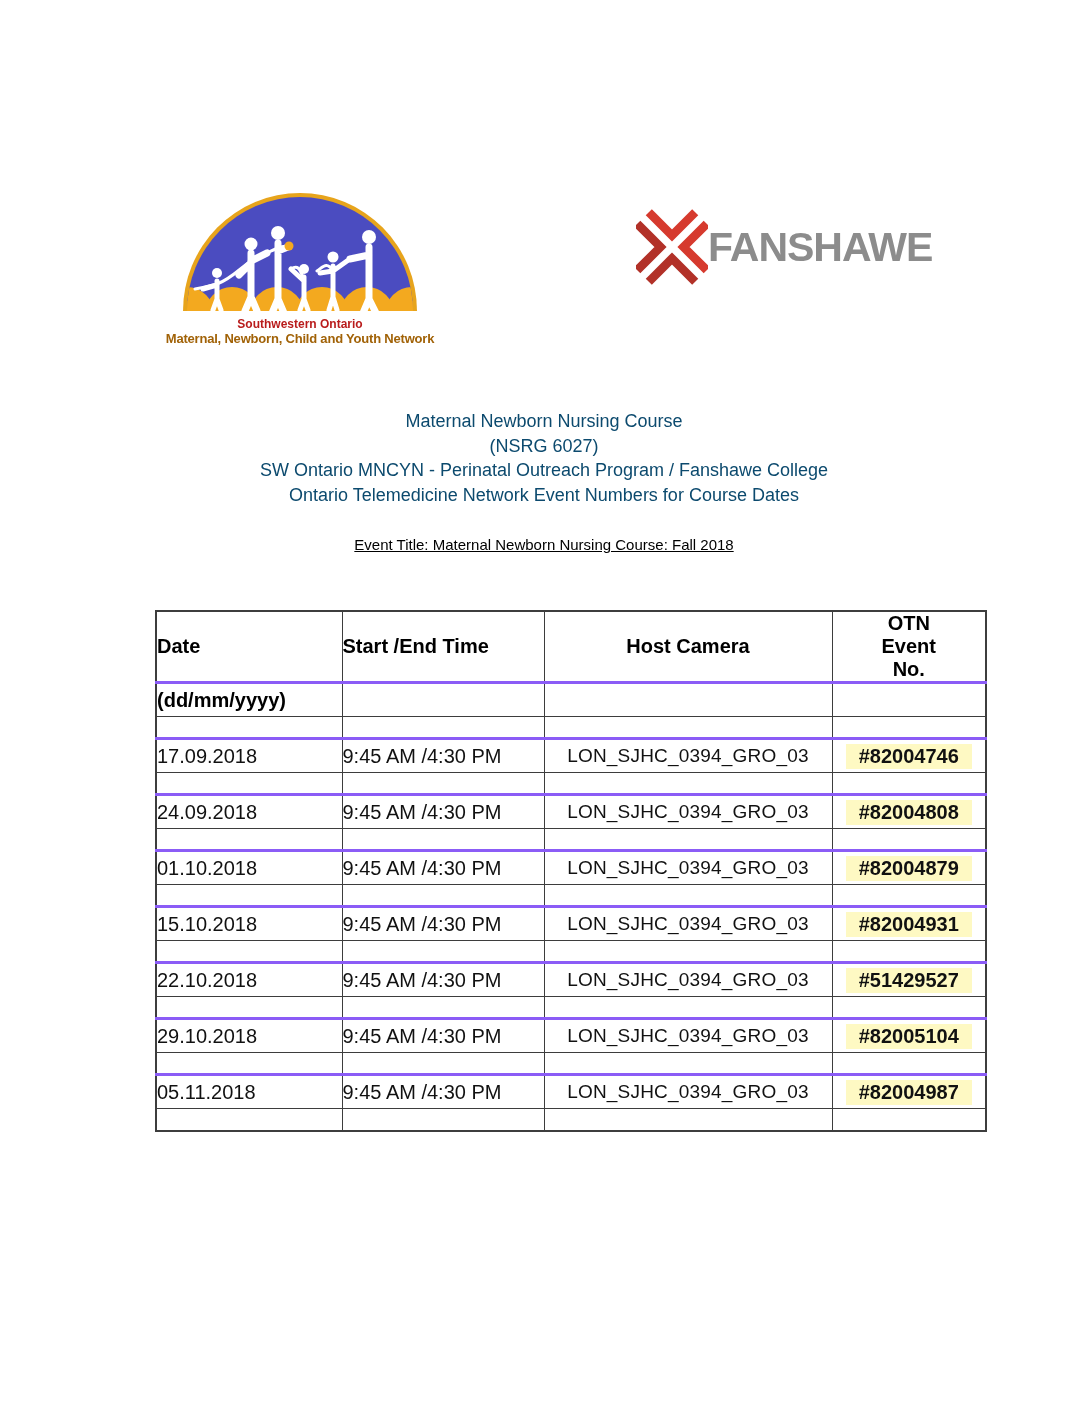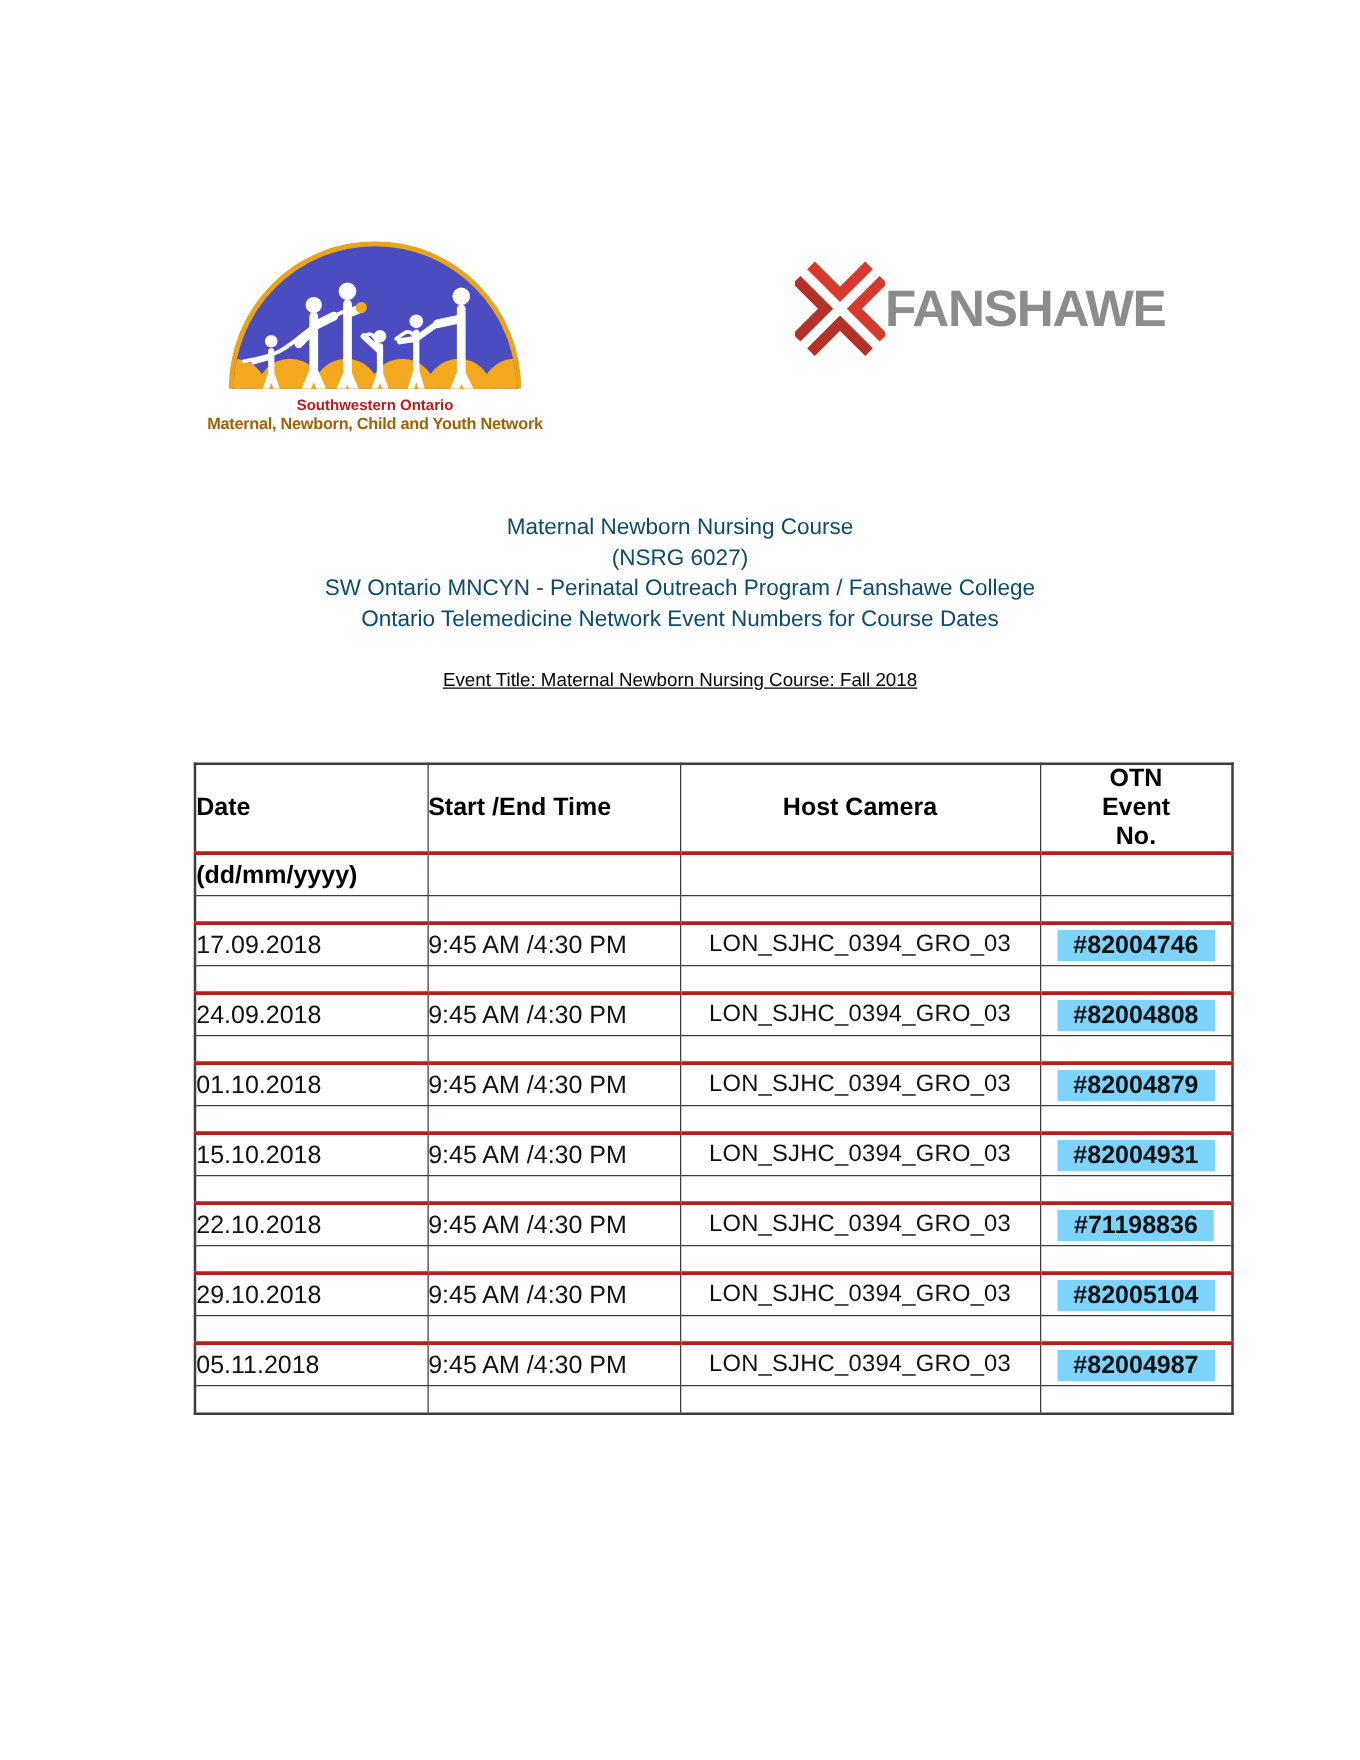--- a/index.html
+++ b/index.html
@@ -55,32 +55,32 @@
     width: 830px; border-collapse: collapse; table-layout: fixed;
     border: 2px solid #3d3d3d;
   }
   .schedule th, .schedule td {
     border: 1px solid #3d3d3d;
     vertical-align: middle;
     font-size: 20px;
     padding: 0;
     overflow: hidden;
   }
-  tr.heavy > th, tr.heavy > td { border-top: 3px solid #b91c1c; }
+  tr.heavy > th, tr.heavy > td { border-top: 3px solid #8b5cf6; }
   tr.hdr   { height: 50px; }
   tr.dd    { height: 34px; }
   tr.sp    { height: 22px; }
   tr.data  { height: 34px; }
   .schedule th { font-weight: 700; color: #000; }
   .al { text-align: left; padding-left: 12px; }
   .ac { text-align: center; }
   th.otn-h { line-height: 23px; padding: 0 39px; }
   td.camera-cell { font-size: 19px; letter-spacing: 0.2px; }
   .evt {
-    background: #7dd3fc;
+    background: #fef9c3;
     font-weight: 700;
     padding: 1px 13px;
     display: inline-block;
   }
 </style>
 </head>
 <body>
 
 <div class="page">
 
@@ -229,21 +229,21 @@
           <td></td>
           <td></td>
           <td></td>
           <td></td>
         </tr>
 
       <tr class="data heavy">
         <td class="al">22.10.2018</td>
         <td class="al">9:45 AM /4:30 PM</td>
         <td class="ac camera-cell">LON_SJHC_0394_GRO_03</td>
-        <td class="ac"><span class="evt">#71198836</span></td>
+        <td class="ac"><span class="evt">#51429527</span></td>
       </tr>
       <tr class="sp">
           <td></td>
           <td></td>
           <td></td>
           <td></td>
         </tr>
 
       <tr class="data heavy">
         <td class="al">29.10.2018</td>

